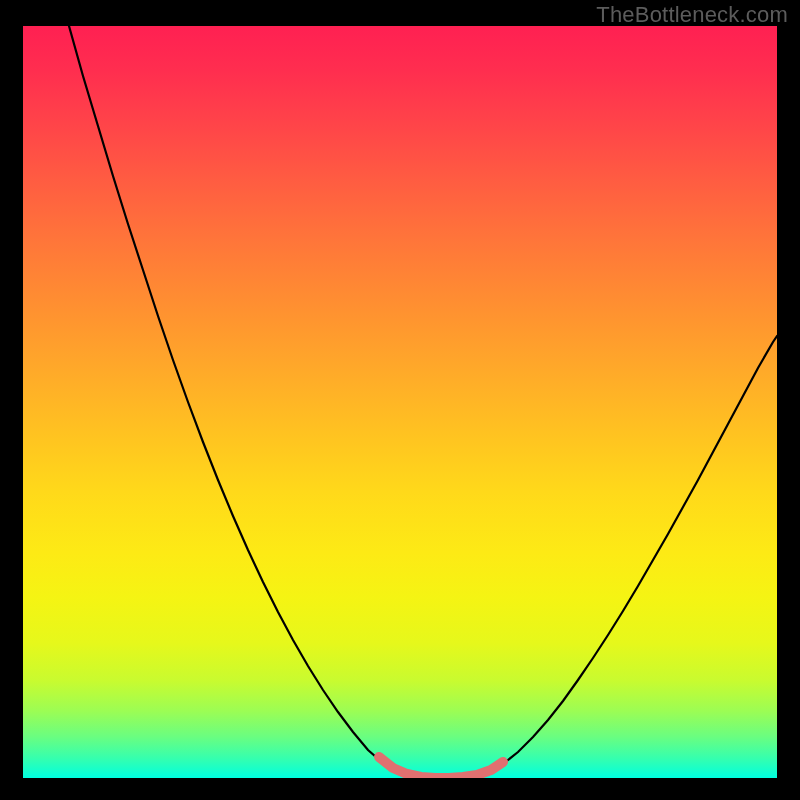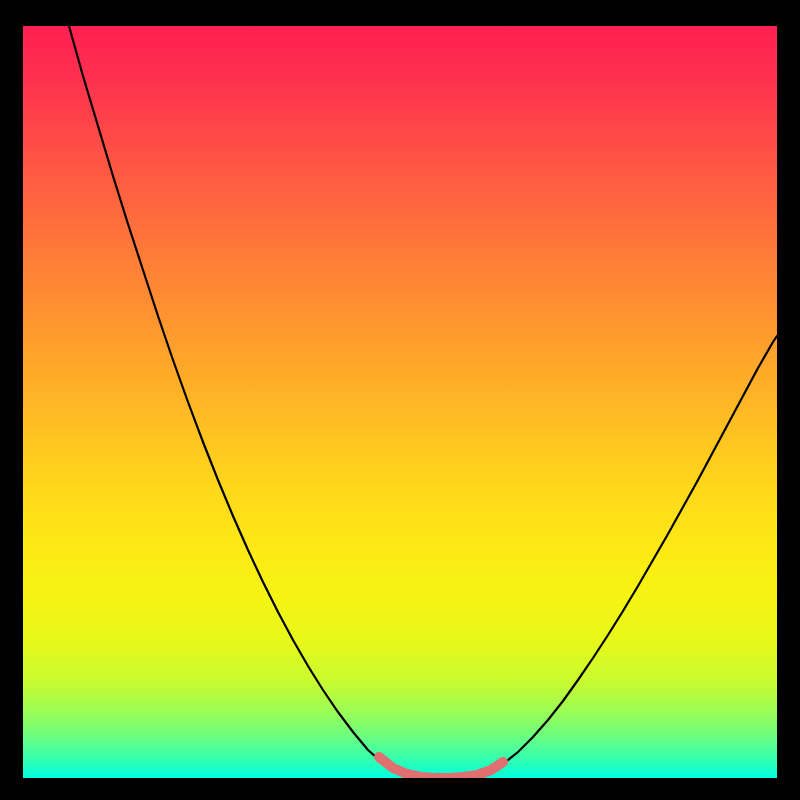--- a/index.html
+++ b/index.html
@@ -72,13 +72,14 @@
 
   <div class="plot-area">
     <div class="gradient-bg"></div>
 
     <svg class="curve-svg" width="754" height="752" viewBox="0 0 754 752" id="curve-svg">
       <path id="main-curve" fill="none" stroke="#000000" stroke-width="2.2" stroke-linecap="round" d="M46 0 L60 50 L75 100 L90 150 L105 198 L120 244 L135 290 L150 334 L165 376 L180 416 L195 454 L210 490 L225 524 L240 556 L255 586 L270 614 L285 640 L300 664 L315 686 L330 706 L345 724 L360 737 L375 746 L390 750 L405 752 L420 752 L435 752 L450 750 L465 746 L480 738 L495 726 L510 711 L525 694 L540 675 L555 654 L570 632 L585 609 L600 585 L615 560 L630 534 L645 508 L660 481 L675 454 L690 426 L705 398 L720 370 L735 342 L750 316 L754 310"></path>
       <path id="highlight-curve" fill="none" stroke="#e07070" stroke-width="10" stroke-linecap="round" stroke-linejoin="round" d="M356 731 L370 742 L384 748 L398 751 L412 752 L426 752 L440 751 L454 749 L468 744 L480 736"></path>
     </svg>
   </div>
 
+  <div class="attribution">TheBottleneck.com</div>
 </div>
 
 </body></html>

